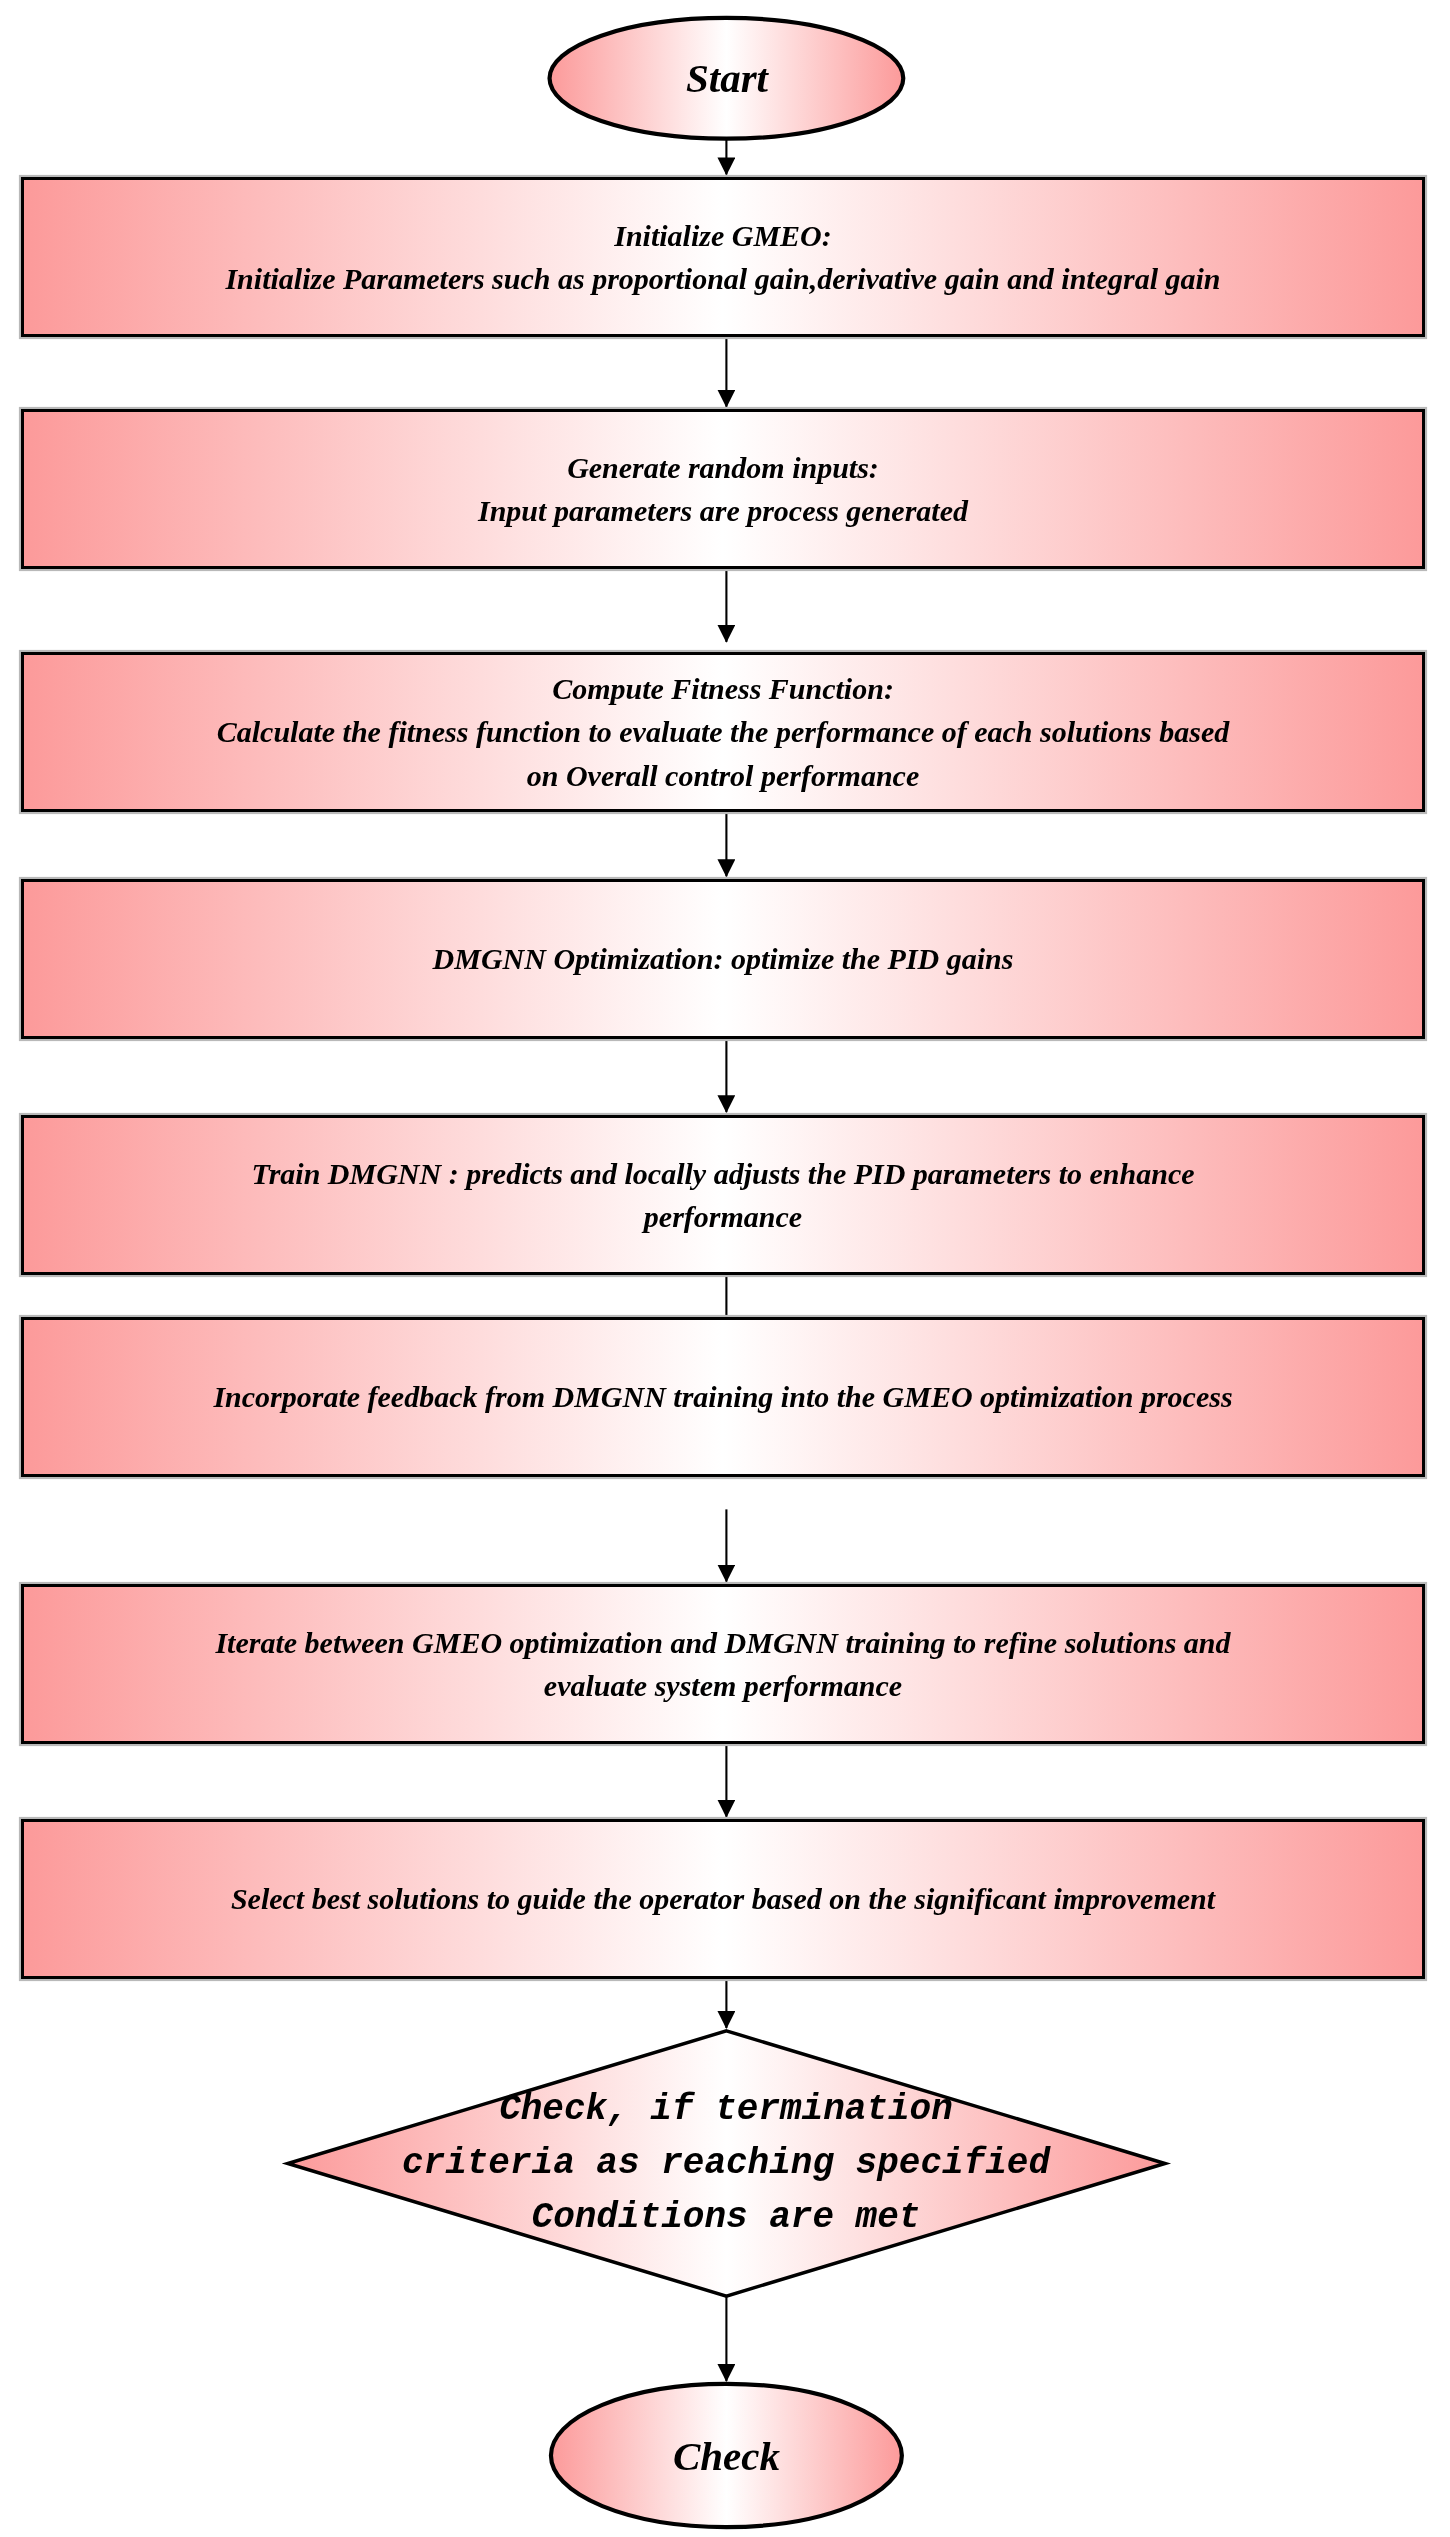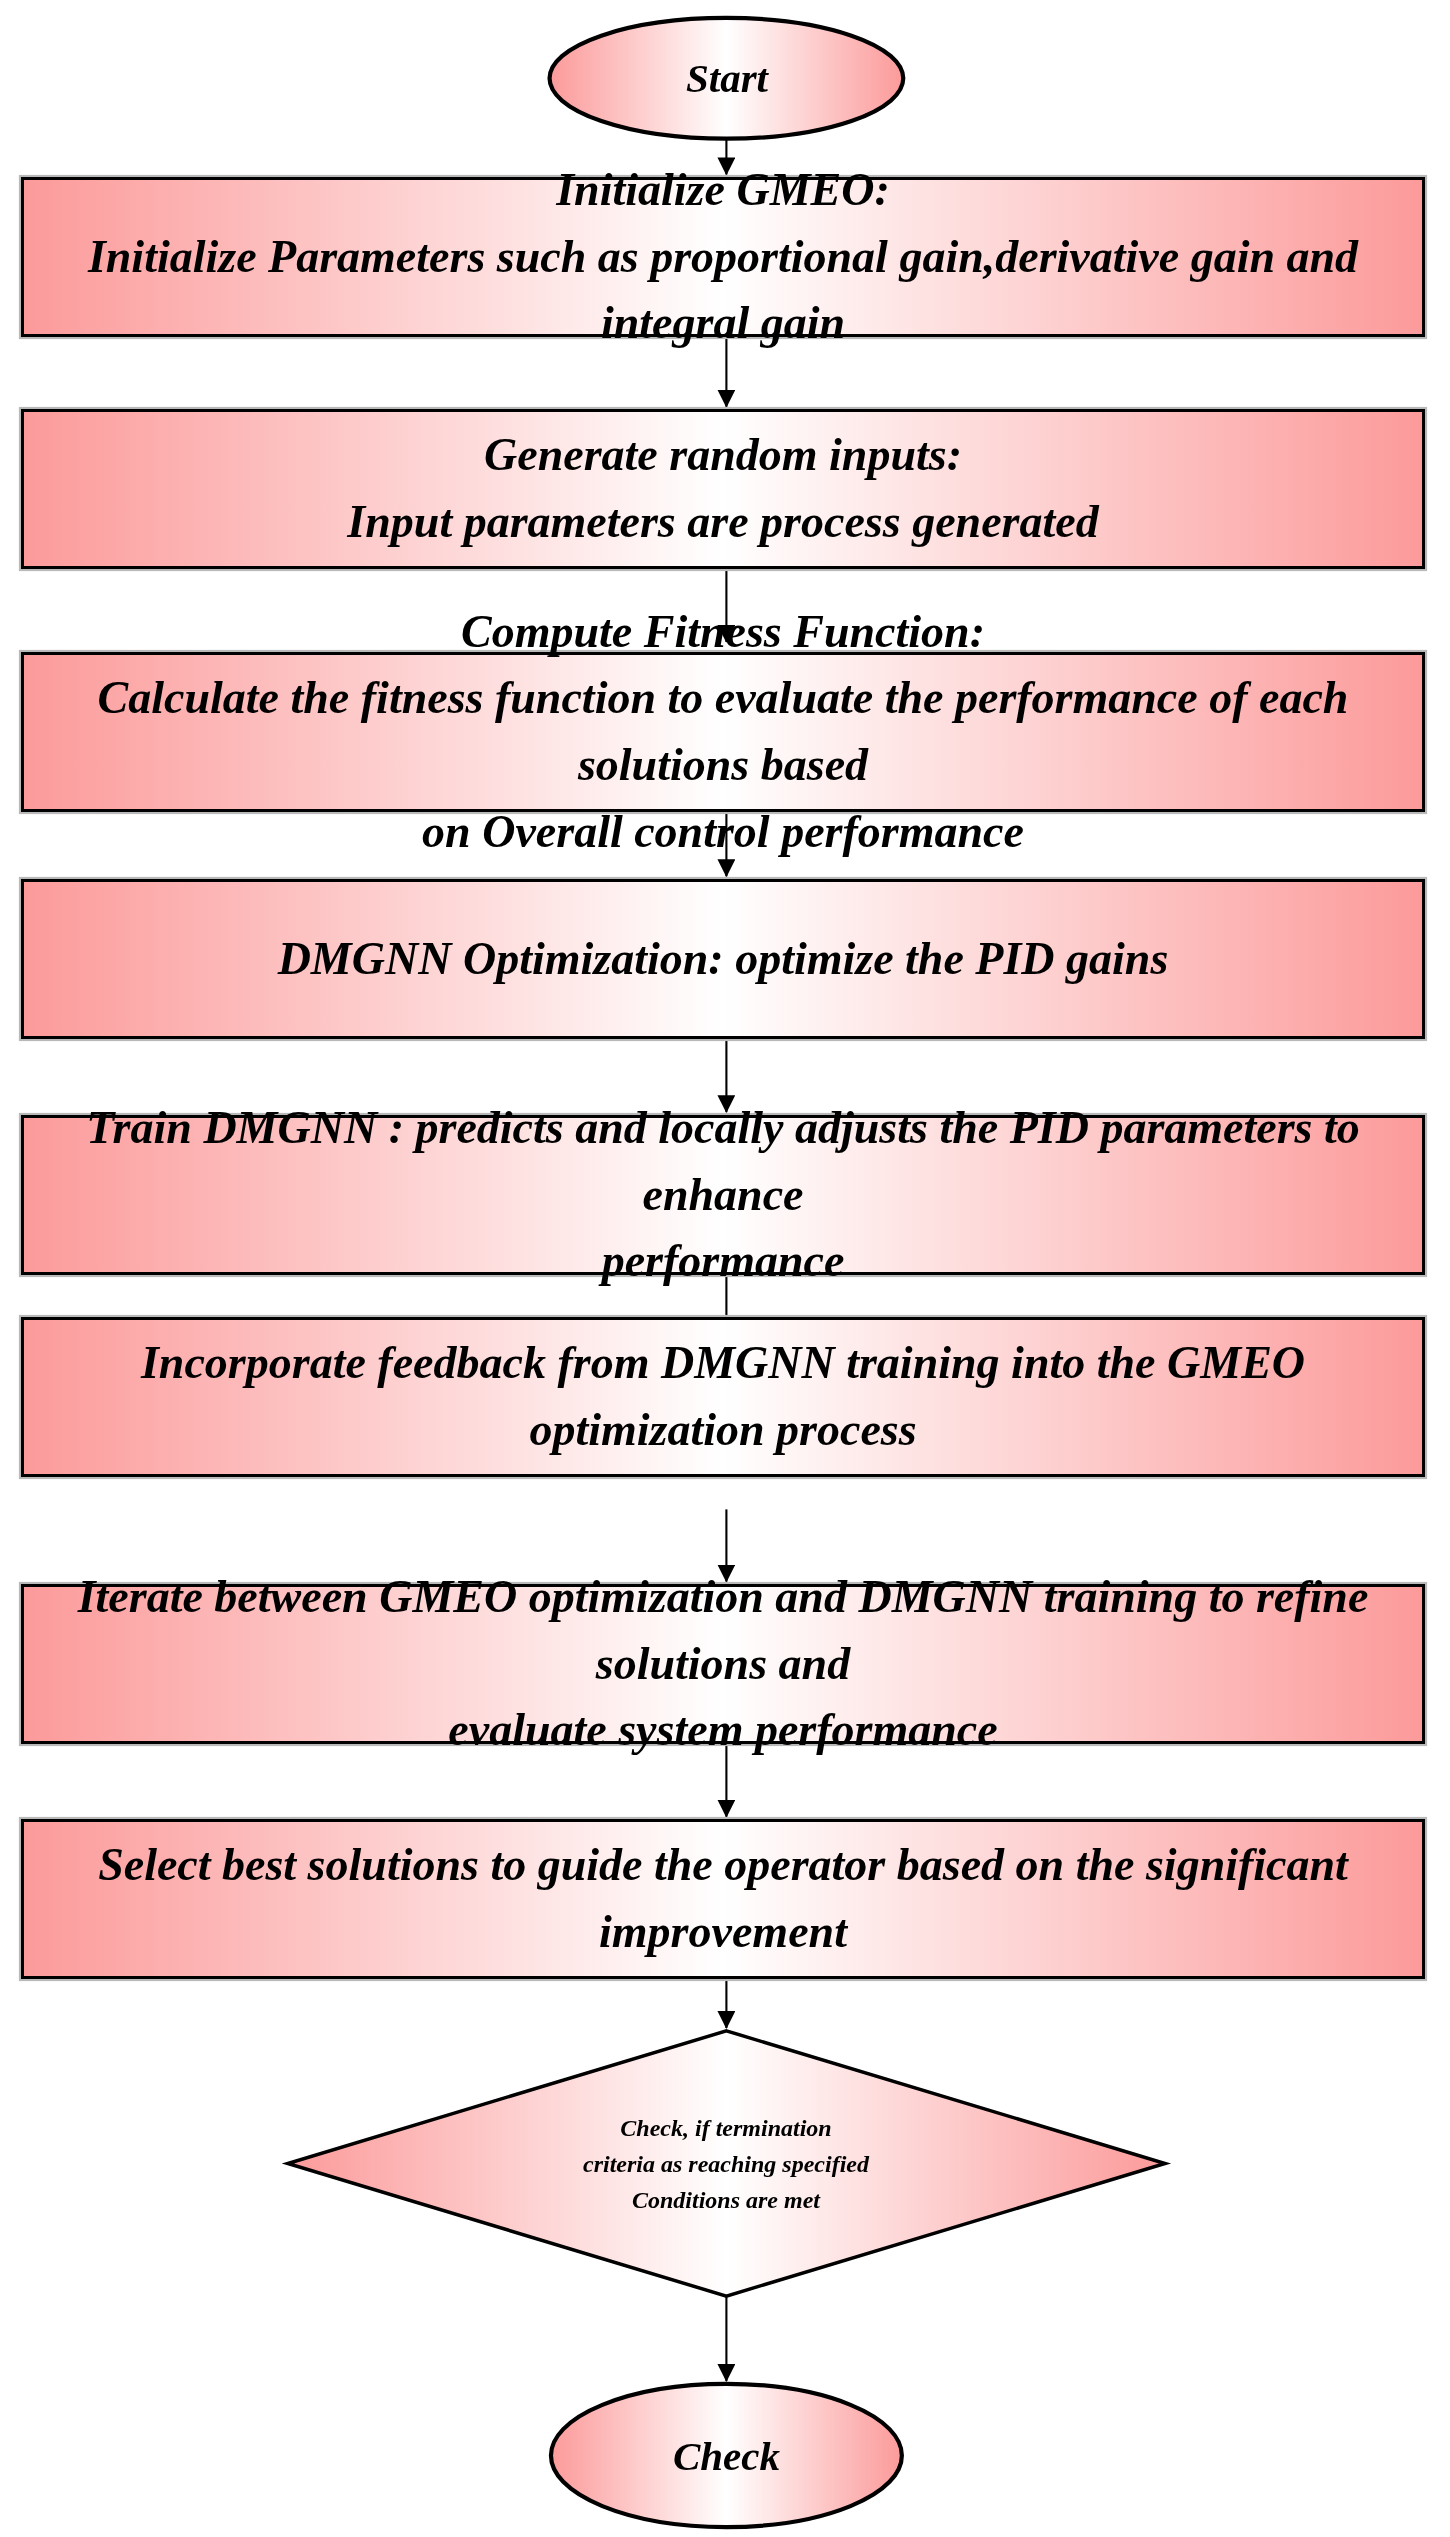--- a/index.html
+++ b/index.html
@@ -24,37 +24,37 @@
     border:3.5px solid var(--outline,#000);
     background:linear-gradient(to right,var(--edge,#FC9A9A) 0%,var(--center,#fff) 50%,var(--edge,#FC9A9A) 100%);
     box-shadow:0 0 0 2.1px #b9b9b9;
     display:flex;
     align-items:center;
     justify-content:center;
     text-align:center;
     padding:0 21px;
     font-weight:bold;
     font-style:italic;
-    font-size:46px;
+    font-size:30px;
     line-height:1.45;
     white-space:pre-line;
   }
   .shape-label{
     position:absolute;
     display:flex;
     align-items:center;
     justify-content:center;
     text-align:center;
     font-weight:bold;
     font-style:italic;
     white-space:pre-line;
     pointer-events:none;
   }
   .terminator-label{font-size:41px;}
-  .diamond-label{font-size:24px;line-height:1.5;}
+  .diamond-label{font-size:36px;line-height:1.5;font-family:Liberation Mono, monospace;}
 </style>
 </head>
 <body>
 
 <div class="canvas">
 
   <svg class="layer" width="1450" height="2538" viewBox="0 0 2066 3615">
     <defs>
       <linearGradient id="pinkgrad" x1="0" y1="0" x2="1" y2="0">
         <stop offset="0" stop-color="#FC9A9A"></stop>

